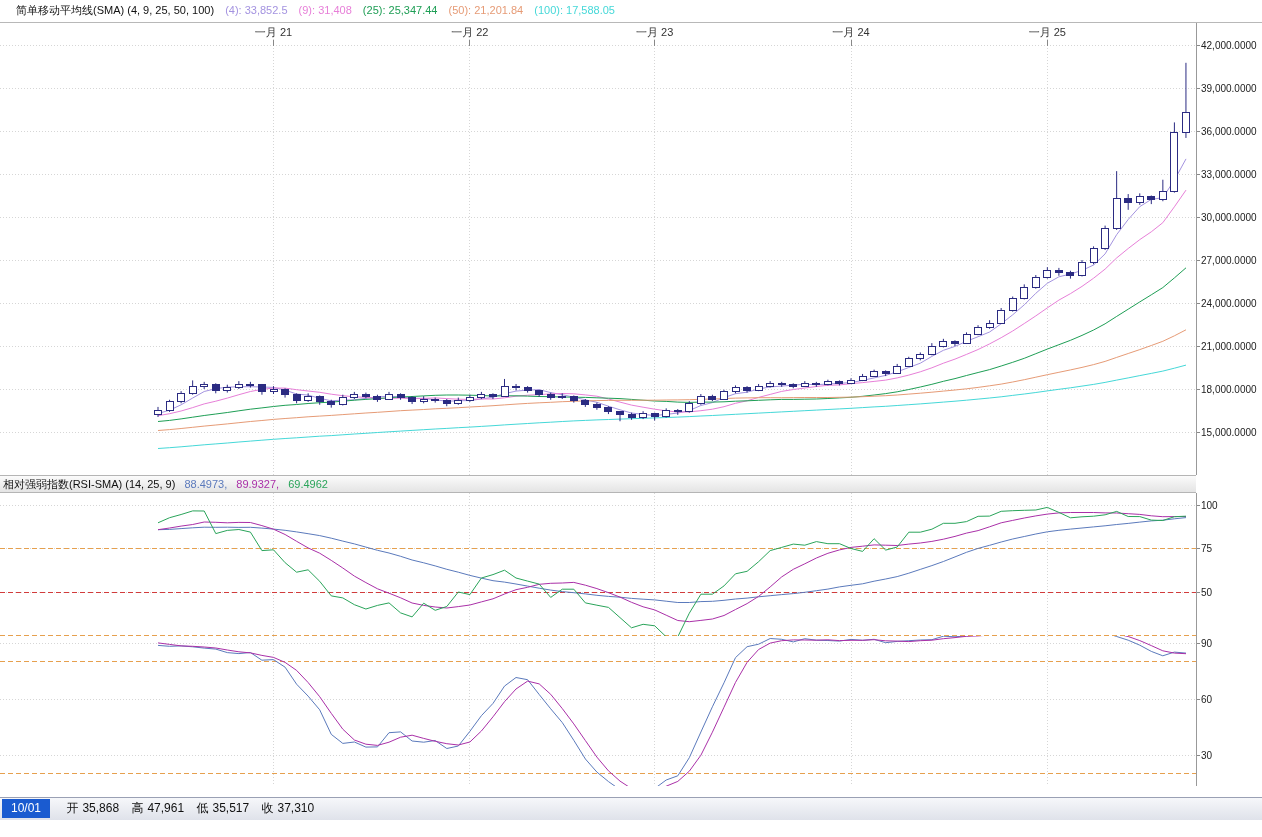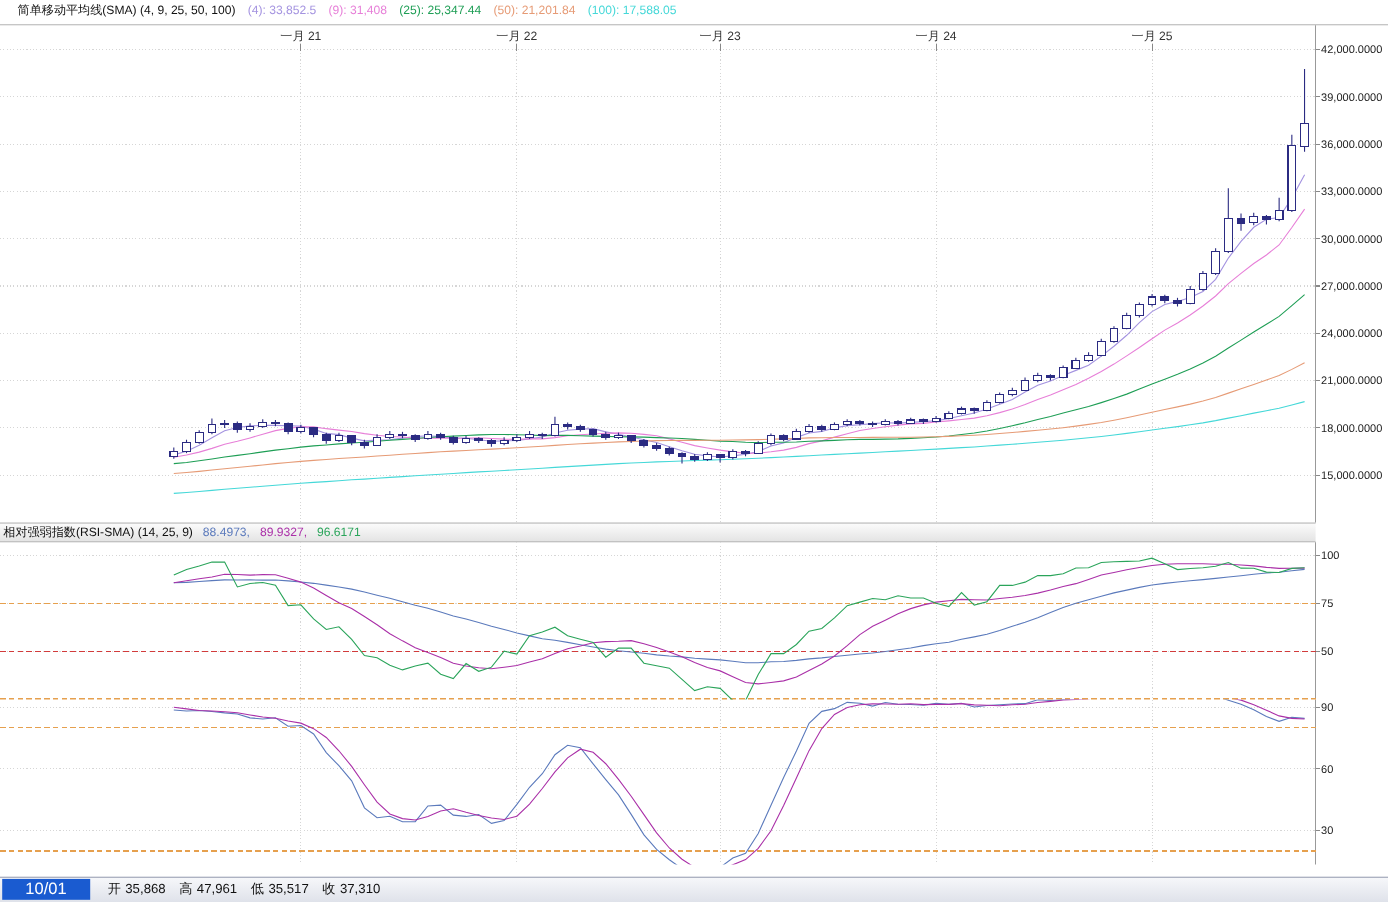--- a/index.html
+++ b/index.html
@@ -23,22 +23,22 @@
   #rsi-header{height:18px;line-height:16px;}
   #stc-header{height:17px;line-height:15px;}
   .ph-val{margin-left:6px;}
   #spacer{height:11px;background:#fff;}
   #statusbar{
     height:23px;box-sizing:border-box;border-top:1px solid #9aa0b4;
     background:linear-gradient(#f6f7fa,#dfe2ea);
     font-size:12px;line-height:21px;color:#111;white-space:nowrap;
   }
   .badge{
-    display:inline-block;color:#fff;padding:0 21px;height:19px;line-height:19px;
-    margin:1px 4px 0 2px;vertical-align:top;font-size:15px;
+    display:inline-block;color:#fff;padding:0 9px;height:19px;line-height:19px;
+    margin:1px 4px 0 2px;vertical-align:top;font-size:12px;
   }
   .sb-lab{margin-left:9px;}
   .sb-val{margin-left:4px;}
 </style>
 </head>
 <body>
 
 <div id="app">
 
   <div id="legend">
@@ -289,21 +289,21 @@
         <rect x="1170.9" y="109.4" width="7" height="58.8" fill="#ffffff" stroke="#2b2b82" shape-rendering="crispEdges"></rect>
         <line x1="1185.95" y1="39.802" x2="1185.95" y2="114.923" stroke="#2b2b82" stroke-width="1"></line>
         <rect x="1182.45" y="89.2" width="7" height="20.7" fill="#ffffff" stroke="#2b2b82" shape-rendering="crispEdges"></rect>
       </g>
     </svg>
 
   <div class="panel-header" id="rsi-header">
     <span>相对强弱指数(RSI-SMA) (14, 25, 9)</span>
     <span class="ph-val" style="color: rgb(91, 122, 188);">88.4973,</span>
     <span class="ph-val" style="color: rgb(170, 48, 168); margin-top: 40px;">89.9327,</span>
-    <span class="ph-val" style="color: rgb(42, 164, 90);">96.6171</span>
+    <span class="ph-val" style="color: rgb(42, 164, 90);">69.4962</span>
   </div>
 
   <svg id="svg-rsi" width="1262" height="143">
       <g>
         <line x1="0" y1="12" x2="1196" y2="12" stroke="#d6d6d6" stroke-dasharray="1,2" shape-rendering="crispEdges"></line>
         <line x1="1196" y1="12" x2="1200" y2="12" stroke="#888" shape-rendering="crispEdges"></line>
         <text x="1201" y="15.5" font-size="10" fill="#222222">100</text>
         <line x1="0" y1="55.5" x2="1196" y2="55.5" stroke="#d6d6d6" stroke-dasharray="1,2" shape-rendering="crispEdges"></line>
         <line x1="1196" y1="55.5" x2="1200" y2="55.5" stroke="#888" shape-rendering="crispEdges"></line>
         <text x="1201" y="59" font-size="10" fill="#222222">75</text>

